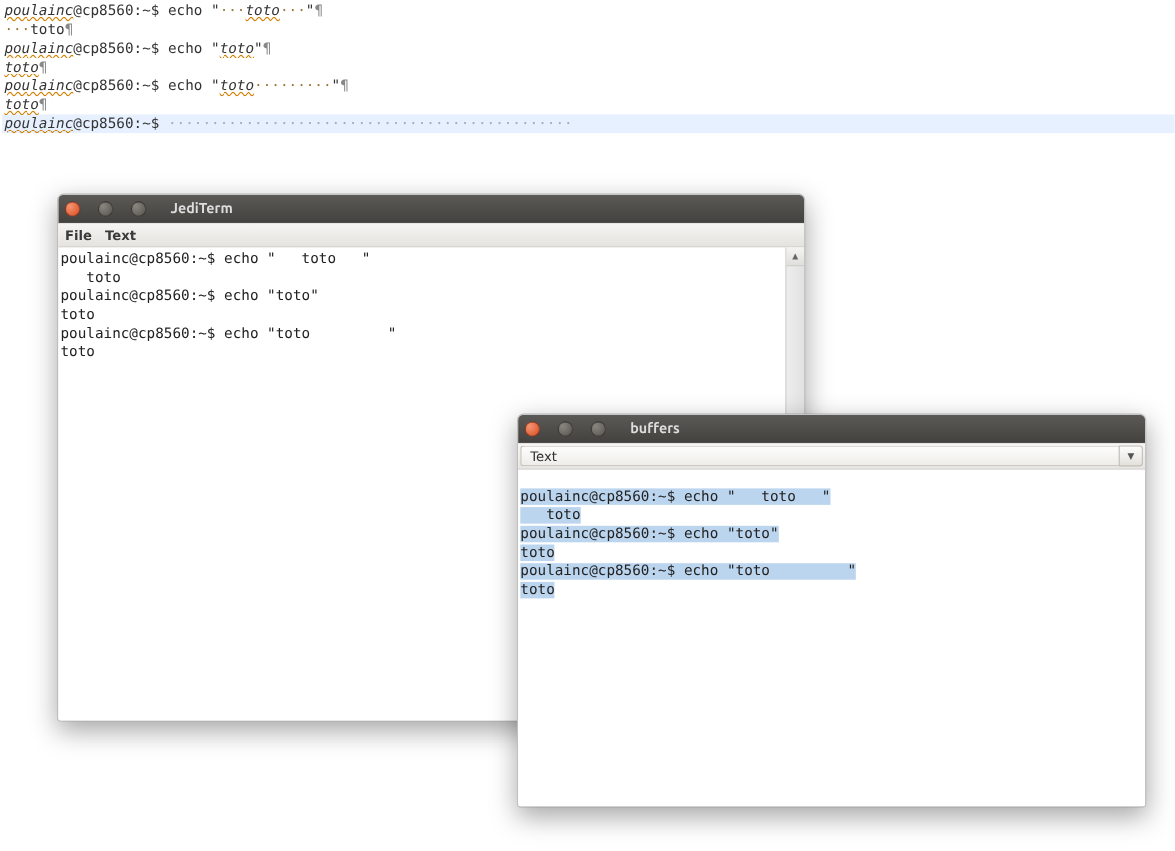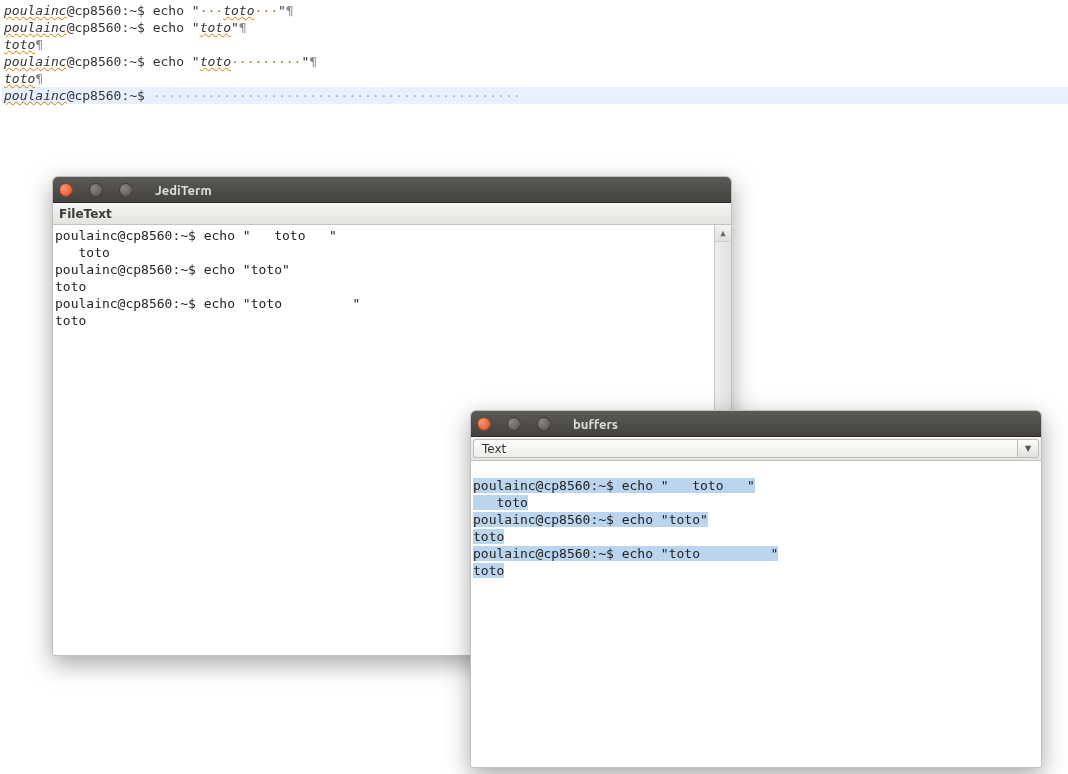--- a/index.html
+++ b/index.html
@@ -80,21 +80,21 @@
   .tb-title {
     margin-left: 6px;
   }
   .menubar {
     height: 22px;
     background: linear-gradient(to bottom, #f6f5f3, #e5e3df);
     border-bottom: 1px solid #c5c2bc;
     display: flex;
     align-items: center;
     padding: 0 6px;
-    gap: 0;
+    gap: 12px;
     font-family: "DejaVu Sans", sans-serif;
     font-size: 12px;
     font-weight: bold;
     color: #3a3a3a;
   }
   .menubar span { cursor: default; }
 
   
   .term-body {
     position: relative;
@@ -170,20 +170,21 @@
   .buf-body .line { white-space: pre; }
   .buf-body .hl {
     background: #bcd5ef;
   }
 </style>
 </head>
 <body>
 
 <div class="editor">
   <div class="line"><span class="squiggle">poulainc</span>@cp8560:~$ echo "<span class="ws-dot">···</span><span class="squiggle">toto</span><span class="ws-dot">···</span>"<span class="pilcrow">¶</span></div>
+  <div class="line"><span class="ws-dot">···</span>toto<span class="pilcrow">¶</span></div>
   <div class="line"><span class="squiggle">poulainc</span>@cp8560:~$ echo "<span class="squiggle">toto</span>"<span class="pilcrow">¶</span></div>
   <div class="line"><span class="squiggle">toto</span><span class="pilcrow">¶</span></div>
   <div class="line"><span class="squiggle">poulainc</span>@cp8560:~$ echo "<span class="squiggle">toto</span><span class="ws-dot">·········</span>"<span class="pilcrow">¶</span></div>
   <div class="line"><span class="squiggle">toto</span><span class="pilcrow">¶</span></div>
   <div class="line cursor"><span class="squiggle">poulainc</span>@cp8560:~$ <span class="dotted-fill">···············································</span></div>
 </div>
 
 <div class="win" style="left:52px; top:176px; width:680px; height:480px;">
   <div class="titlebar">
     <span class="tb-btn close"></span>
@@ -202,21 +203,21 @@
     <div class="line">toto</div>
     <div class="line">poulainc@cp8560:~$ echo "toto         "</div>
     <div class="line">toto</div>
     <div class="term-scroll">
       <div class="up">▲</div>
       <div class="down">▼</div>
     </div>
   </div>
 </div>
 
-<div class="win" style="left:470px; top:410px; width:572px; height:358px;">
+<div class="win" style="left:470px; top:376px; width:572px; height:358px;">
   <div class="titlebar">
     <span class="tb-btn close"></span>
     <span class="tb-btn"></span>
     <span class="tb-btn"></span>
     <span class="tb-title">buffers</span>
   </div>
   <div class="combo-row">
     <div class="combo-text">Text</div>
     <div class="combo-arrow">▼</div>
   </div>

